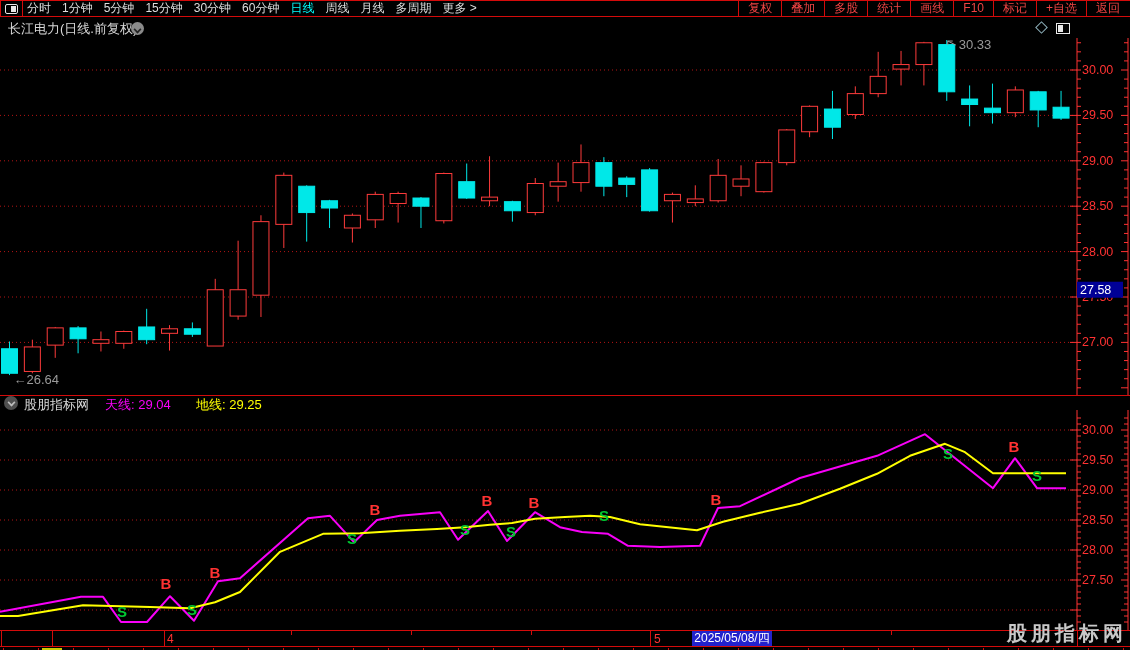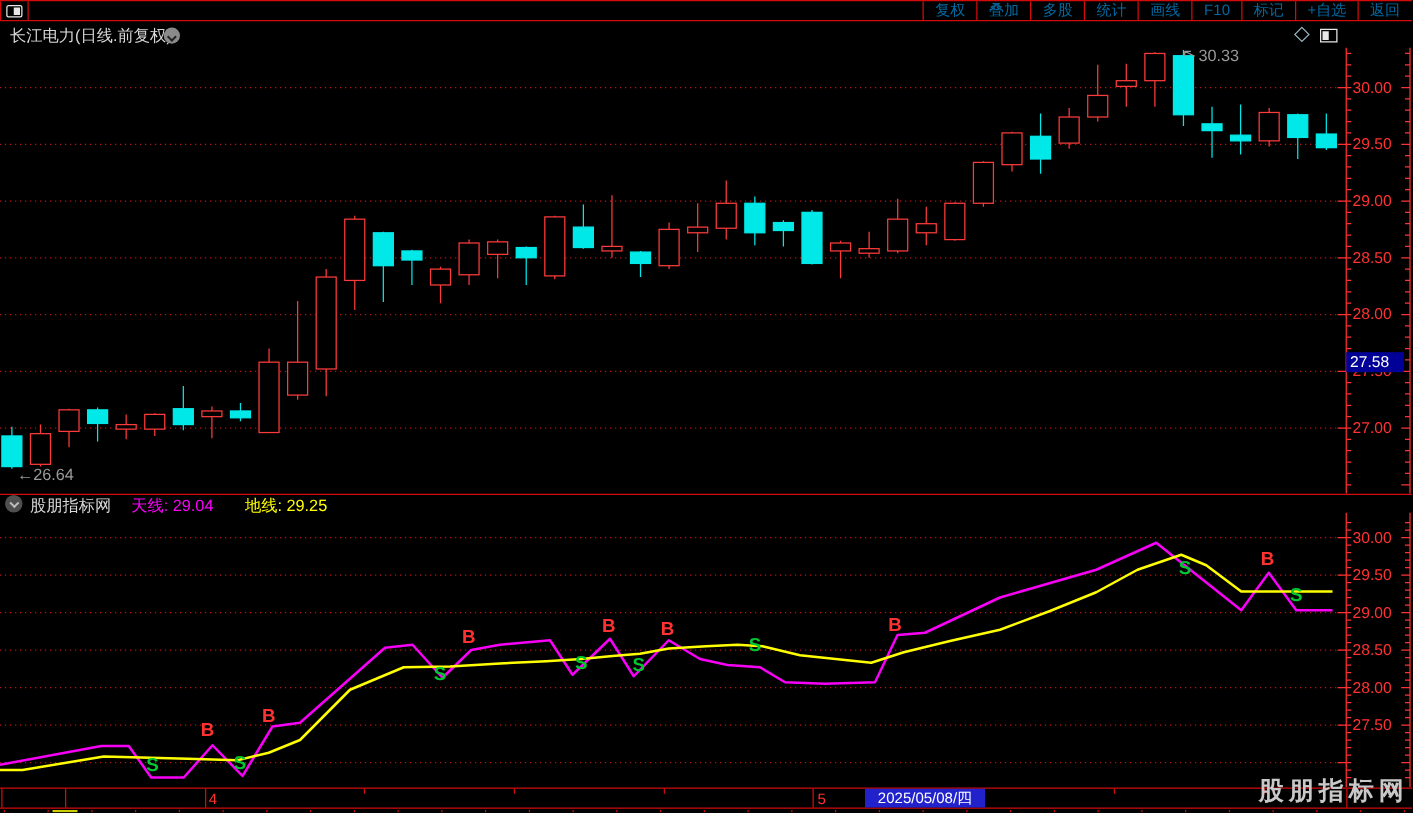--- a/index.html
+++ b/index.html
@@ -10,21 +10,21 @@
   .toolbar{position:absolute;left:0;top:0;width:1130px;height:17px;background:#000;
            border-top:1px solid #d40b0b;border-bottom:1px solid #d40b0b;}
   .tb-icon-cell{position:absolute;left:0;top:0;width:23px;height:15px;border-left:1px solid #d40b0b;
                 border-right:1px solid #d40b0b;display:flex;align-items:center;justify-content:center;}
   .half-sq{width:13px;height:10px;border:1px solid #e8e8e8;border-radius:2px;position:relative;}
   .half-sq i{position:absolute;right:1px;top:1px;bottom:1px;width:5px;background:#e8e8e8;}
   .tb-left{position:absolute;left:27px;top:0;height:15px;display:flex;align-items:center;}
   .tb-left span{color:#dedede;font-size:12px;margin-right:11px;white-space:nowrap;cursor:default;}
   .tb-left span.active{color:#00ffff;}
   .tb-right{position:absolute;right:1px;top:0;height:15px;display:flex;align-items:center;}
-  .tb-right span{color:#0369a1;font-size:12px;padding:0 9px;border-left:1px solid #d40b0b;
+  .tb-right span{color:#ef4444;font-size:12px;padding:0 9px;border-left:1px solid #d40b0b;
                  height:15px;line-height:15px;white-space:nowrap;}
   
   .titlebar{position:absolute;left:0;top:17px;width:1130px;height:21px;}
   .title{position:absolute;left:8px;top:3px;color:#d8d8d8;font-size:13px;}
   .chev-circle{position:absolute;left:131px;top:5px;width:13px;height:13px;border-radius:50%;background:#8a8a8a;}
   .chev-circle:after{content:"";position:absolute;left:3px;top:4px;width:5px;height:5px;
                      border-right:2px solid #222;border-bottom:2px solid #222;transform:rotate(45deg) scale(.8);}
   .diamond{position:absolute;left:1037px;top:6px;width:9px;height:9px;border:1px solid #8fb2bc;transform:rotate(45deg);}
   .split-sq{position:absolute;left:1056px;top:6px;width:14px;height:11px;border:1px solid #e8e8e8;position:absolute;}
   .split-sq i{position:absolute;left:1px;top:1px;bottom:1px;width:5px;background:#e8e8e8;}
@@ -62,20 +62,33 @@
 <body>
 
 <div class="screen">
 
   <div class="toolbar">
     <div class="tb-icon-cell">
       <div class="half-sq">
           <i></i>
         </div>
     </div>
+    <div class="tb-left" id="tb-left">
+        <span>分时</span>
+        <span>1分钟</span>
+        <span>5分钟</span>
+        <span>15分钟</span>
+        <span>30分钟</span>
+        <span>60分钟</span>
+        <span class="active">日线</span>
+        <span>周线</span>
+        <span>月线</span>
+        <span>多周期</span>
+        <span>更多 &gt;</span>
+      </div>
     <div class="tb-right" id="tb-right">
         <span>复权</span>
         <span>叠加</span>
         <span>多股</span>
         <span>统计</span>
         <span>画线</span>
         <span>F10</span>
         <span>标记</span>
         <span>+自选</span>
         <span>返回</span>
@@ -425,21 +438,21 @@
       <i class="ddiv" style="left: 1077px;"></i>
       <i class="dtick" style="left: 291px;"></i>
       <i class="dtick" style="left: 411px;"></i>
       <i class="dtick" style="left: 531px;"></i>
       <i class="dtick" style="left: 771px;"></i>
       <i class="dtick" style="left: 891px;"></i>
       <i class="dtick" style="left: 1011px;"></i>
       <span class="dlabel" style="left: 8px; margin-top: 16px;">2025年</span>
       <span class="dlabel" style="left: 167px;">4</span>
       <span class="dlabel" style="left: 654px;">5</span>
-      <span class="dcell" style="left: 692px; width: 96px;">2025/05/08/四</span>
+      <span class="dcell" style="left: 692px; width: 80px;">2025/05/08/四</span>
     </div>
   <div class="bottom-strip" id="bottom-strip">
       <i class="btick" style="left: 3px;"></i>
       <i class="btick" style="left: 38px;"></i>
       <i class="btick" style="left: 73px;"></i>
       <i class="btick" style="left: 108px;"></i>
       <i class="btick" style="left: 143px;"></i>
       <i class="btick" style="left: 178px;"></i>
       <i class="btick" style="left: 213px;"></i>
       <i class="btick" style="left: 248px;"></i>

